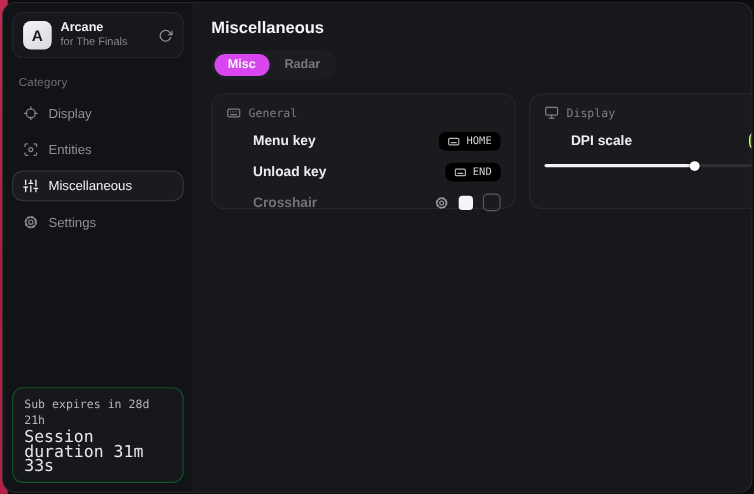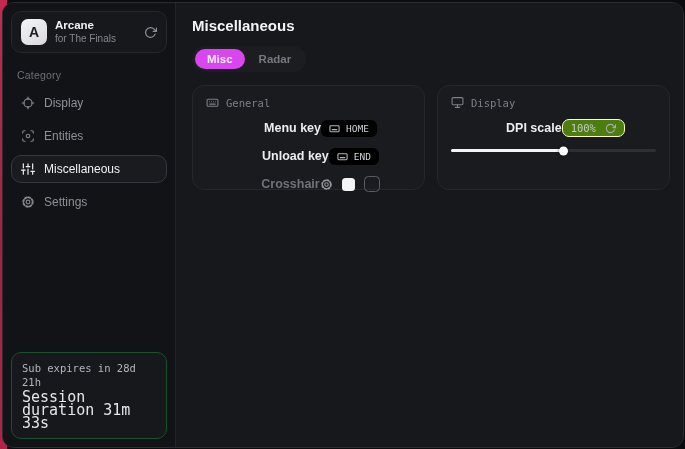--- a/index.html
+++ b/index.html
@@ -95,35 +95,35 @@
     gap:2px;
   }
   .tab {
     padding:4px 12px; border-radius:12px;
     color:#77787f; font-size:11.5px; font-weight:600; cursor:pointer;
   }
   .tab.active { background:#d946ef; color:#f2f2f5; }
 
   .cards { display:flex; gap:12px; margin-top:13px; }
   .card {
-    width:233px; height:105px;
+    width:277px; height:105px;
     background:#1a1b1f;
     border:1px solid #26272c;
     border-radius:12px;
     padding:10px 13px;
     display:flex; flex-direction:column;
   }
   .card-head {
     display:flex; align-items:center; gap:7px;
     color:#7e7f87; font-family:"DejaVu Sans Mono", monospace;
     font-size:10.5px;
   }
   .card-head .head-ic { display:flex; color:#7e7f87; }
   .row {
-    display:flex; align-items:center; justify-content:center;
+    display:flex; align-items:center; justify-content:space-between;
     margin-top:10px; min-height:18px;padding-left:24px;
   }
   .row-label { color:#ededf0; font-size:12.5px; font-weight:600; }
   .row-label.dim { color:#717279; }
 
   .key-badge {
     display:inline-flex; align-items:center; gap:6px;
     background:#000000; border-radius:6px;
     padding:3px 8px;
     font-family:"DejaVu Sans Mono", monospace;

